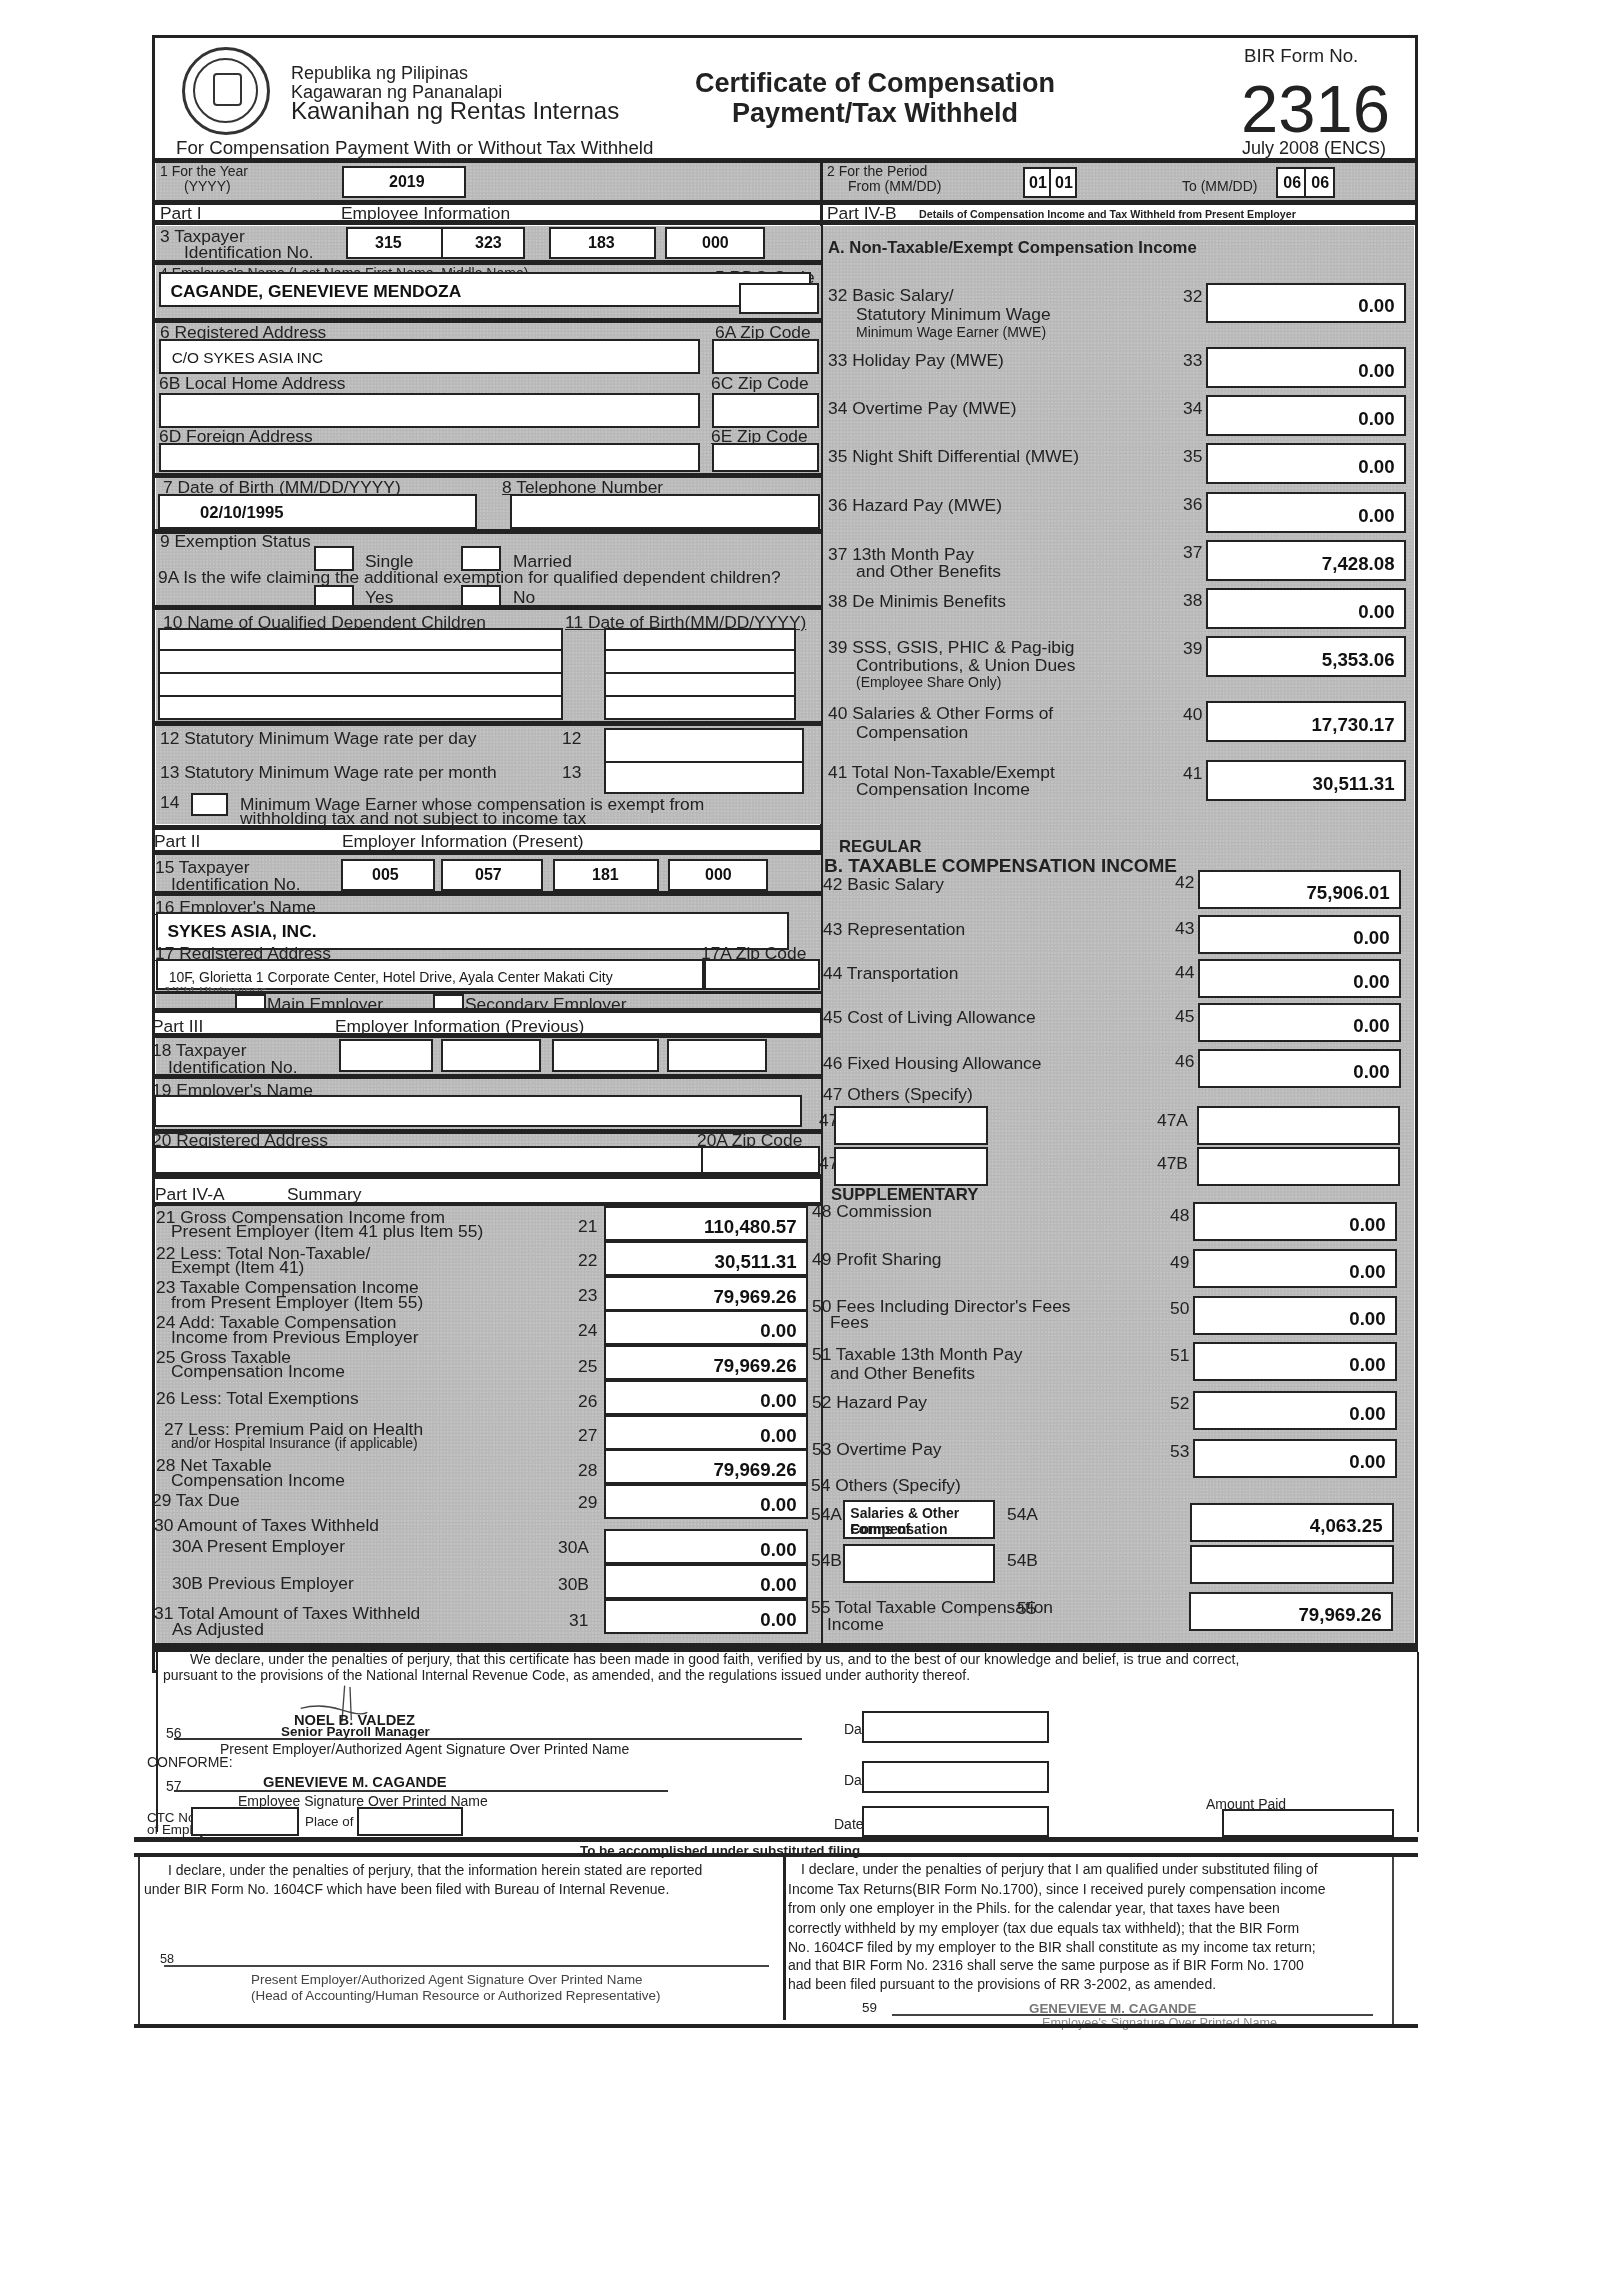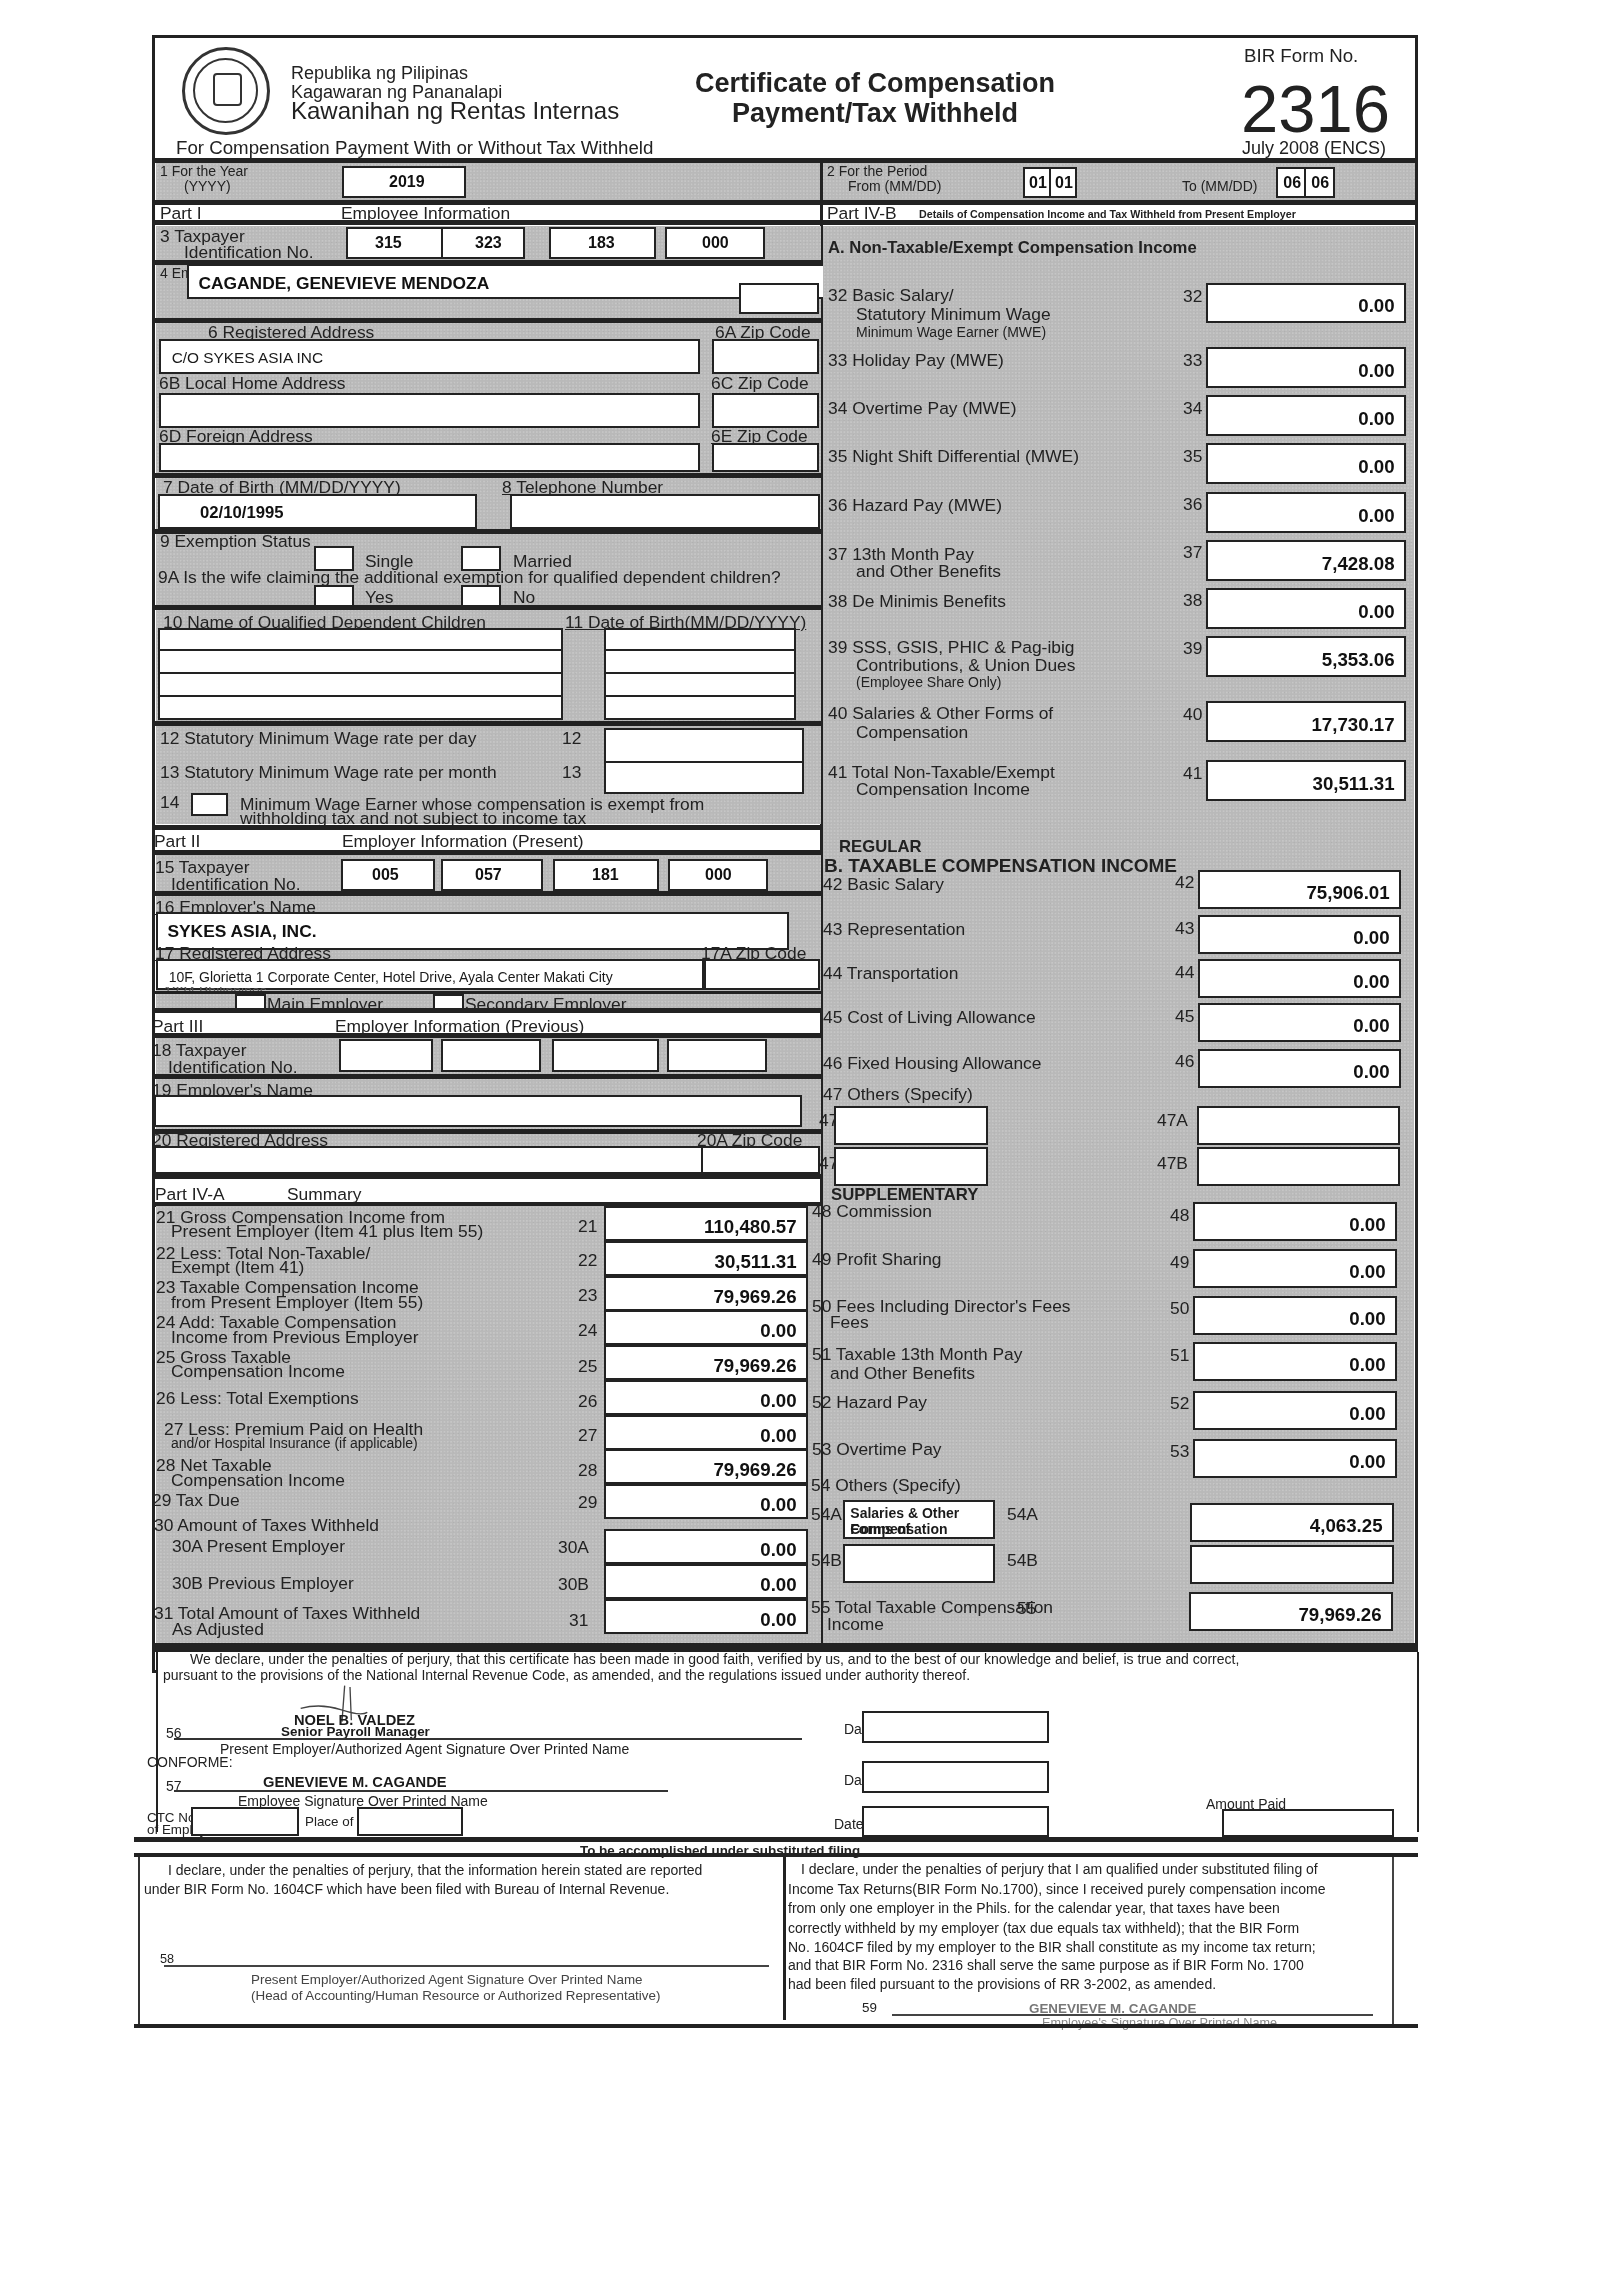--- a/index.html
+++ b/index.html
@@ -92,29 +92,29 @@
 <div class="box" data-name="employee-tin-part-3" style="left:549px;top:227px;width:107px;height:32px;">
     <div class="val" style="left:37px;top:5.3px;font-size:16px;">183</div>
   </div>
 <div class="box" data-name="employee-tin-part-4" style="left:665px;top:227px;width:100px;height:32px;">
     <div class="val" style="left:35px;top:5.3px;font-size:16px;">000</div>
   </div>
 
 <div class="hline" data-name="divider" style="left:152px;top:260px;width:670px;"></div>
 <div class="lbl sm" data-name="employee-name-label" style="left:160px;top:266px;">4 Employee's Name (Last Name,First Name, Middle Name)</div>
 <div class="lbl" data-name="rdo-code-label" style="left:715px;top:268px;">5 RDO Code</div>
-<div class="box" data-name="employee-name-field" style="left:159px;top:264px;width:652px;height:35px;margin-left:28px;">
+<div class="box" data-name="employee-name-field" style="left:159px;top:272px;width:652px;height:35px;">
     <div class="val" style="left:9.4px;top:6.7px;font-size:17.4px;">CAGANDE, GENEVIEVE MENDOZA</div>
   </div>
 <div class="box" data-name="rdo-code-field" style="left:739px;top:283px;width:80px;height:31px;">
     <div class="val" style="left:6.7px;top:5.3px;"></div>
   </div>
 
 <div class="hline" data-name="divider" style="left:152px;top:318px;width:670px;"></div>
-<div class="lbl" data-name="registered-address-label" style="left:160px;top:323px;margin-left:48px;">6 Registered Address</div>
+<div class="lbl" data-name="registered-address-label" style="left:160px;top:323px;">6 Registered Address</div>
 <div class="lbl" data-name="zip-6a-label" style="left:715px;top:323px;">6A Zip Code</div>
 <div class="box" data-name="registered-address-field" style="left:159px;top:339px;width:541px;height:35px;">
     <div class="abs" style="left:10.7px;top:8px;font-size:15.4px;">C/O SYKES ASIA INC</div>
   </div>
 <div class="box" data-name="zip-6a-field" style="left:712px;top:339px;width:107px;height:35px;"></div>
 
 <div class="lbl" data-name="local-address-label" style="left:159px;top:374px;">6B Local Home Address</div>
 <div class="lbl" data-name="zip-6c-label" style="left:711px;top:374px;">6C Zip Code</div>
 <div class="box" data-name="local-address-field" style="left:159px;top:393px;width:541px;height:35px;">
     <div class="abs" style="left:10.7px;top:8px;font-size:15.4px;"></div>

